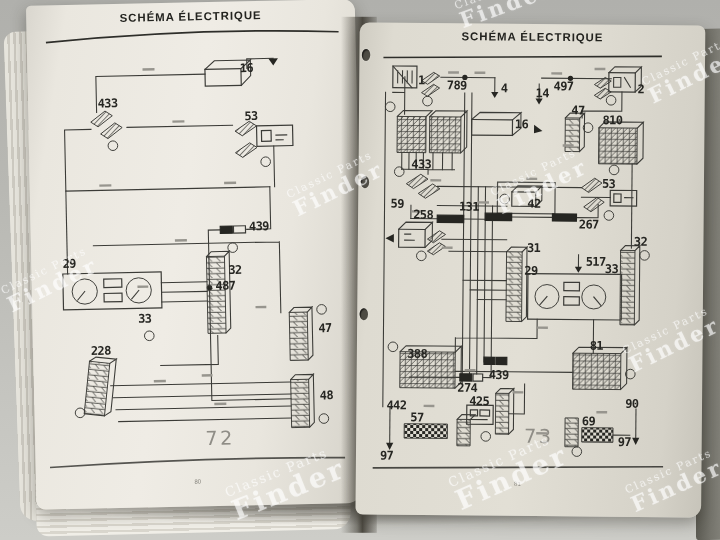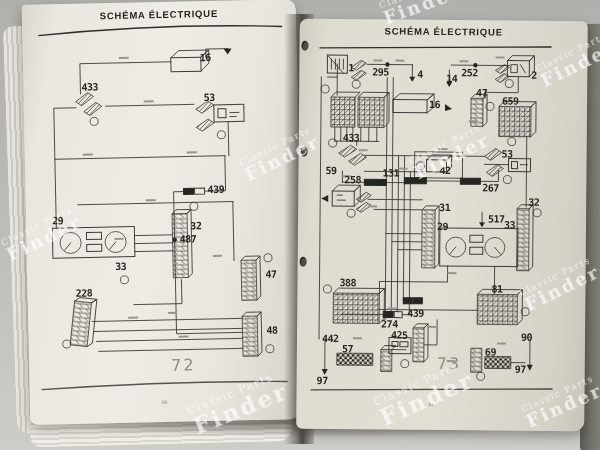--- a/index.html
+++ b/index.html
@@ -384,41 +384,41 @@
         <rect class="tick" x="90" y="288" width="9" height="2"></rect>
         <rect class="tick" x="130" y="306" width="9" height="2"></rect>
         <rect class="tick" x="56" y="318" width="9" height="2"></rect>
         <rect class="tick" x="150" y="340" width="9" height="2"></rect>
         <rect class="tick" x="200" y="322" width="9" height="2"></rect>
         <rect class="tick" x="170" y="100" width="9" height="2"></rect>
         <rect class="tick" x="44" y="156" width="9" height="2"></rect>
       </g>
     </svg>
     <span class="clbl" style="left:49px;top:44px">1</span>
-    <span class="clbl" style="left:73px;top:48px">295</span>
+    <span class="clbl" style="left:73px;top:48px">789</span>
     <span class="clbl" style="left:118px;top:50px">4</span>
     <span class="clbl" style="left:147px;top:54px">14</span>
-    <span class="clbl" style="left:162px;top:48px">252</span>
+    <span class="clbl" style="left:162px;top:48px">497</span>
     <span class="clbl" style="left:232px;top:50px">2</span>
     <span class="clbl" style="left:177px;top:68px">47</span>
-    <span class="clbl" style="left:203px;top:76px">659</span>
+    <span class="clbl" style="left:203px;top:76px">810</span>
     <span class="clbl" style="left:130px;top:80px">16</span>
     <span class="clbl" style="left:44px;top:114px">433</span>
     <span class="clbl" style="left:141px;top:146px">42</span>
     <span class="clbl" style="left:203px;top:129px">53</span>
     <span class="clbl" style="left:46px;top:156px">258</span>
     <span class="clbl" style="left:84px;top:149px">131</span>
     <span class="clbl" style="left:184px;top:163px">267</span>
     <span class="clbl" style="left:27px;top:147px">59</span>
     <span class="clbl" style="left:141px;top:183px">31</span>
     <span class="clbl" style="left:139px;top:202px">29</span>
     <span class="clbl" style="left:190px;top:194px">517</span>
     <span class="clbl" style="left:206px;top:200px">33</span>
     <span class="clbl" style="left:230px;top:177px">32</span>
-    <span class="clbl" style="left:42px;top:259px">388</span>
+    <span class="clbl" style="left:42px;top:272px">388</span>
     <span class="clbl" style="left:194px;top:264px">81</span>
     <span class="clbl" style="left:84px;top:300px">274</span>
     <span class="clbl" style="left:110px;top:289px">439</span>
     <span class="clbl" style="left:94px;top:311px">425</span>
     <span class="clbl" style="left:25px;top:315px">442</span>
     <span class="clbl" style="left:45px;top:325px">57</span>
     <span class="clbl" style="left:20px;top:357px">97</span>
     <span class="clbl" style="left:188px;top:327px">69</span>
     <span class="clbl" style="left:224px;top:312px">90</span>
     <span class="clbl" style="left:218px;top:344px">97</span>

